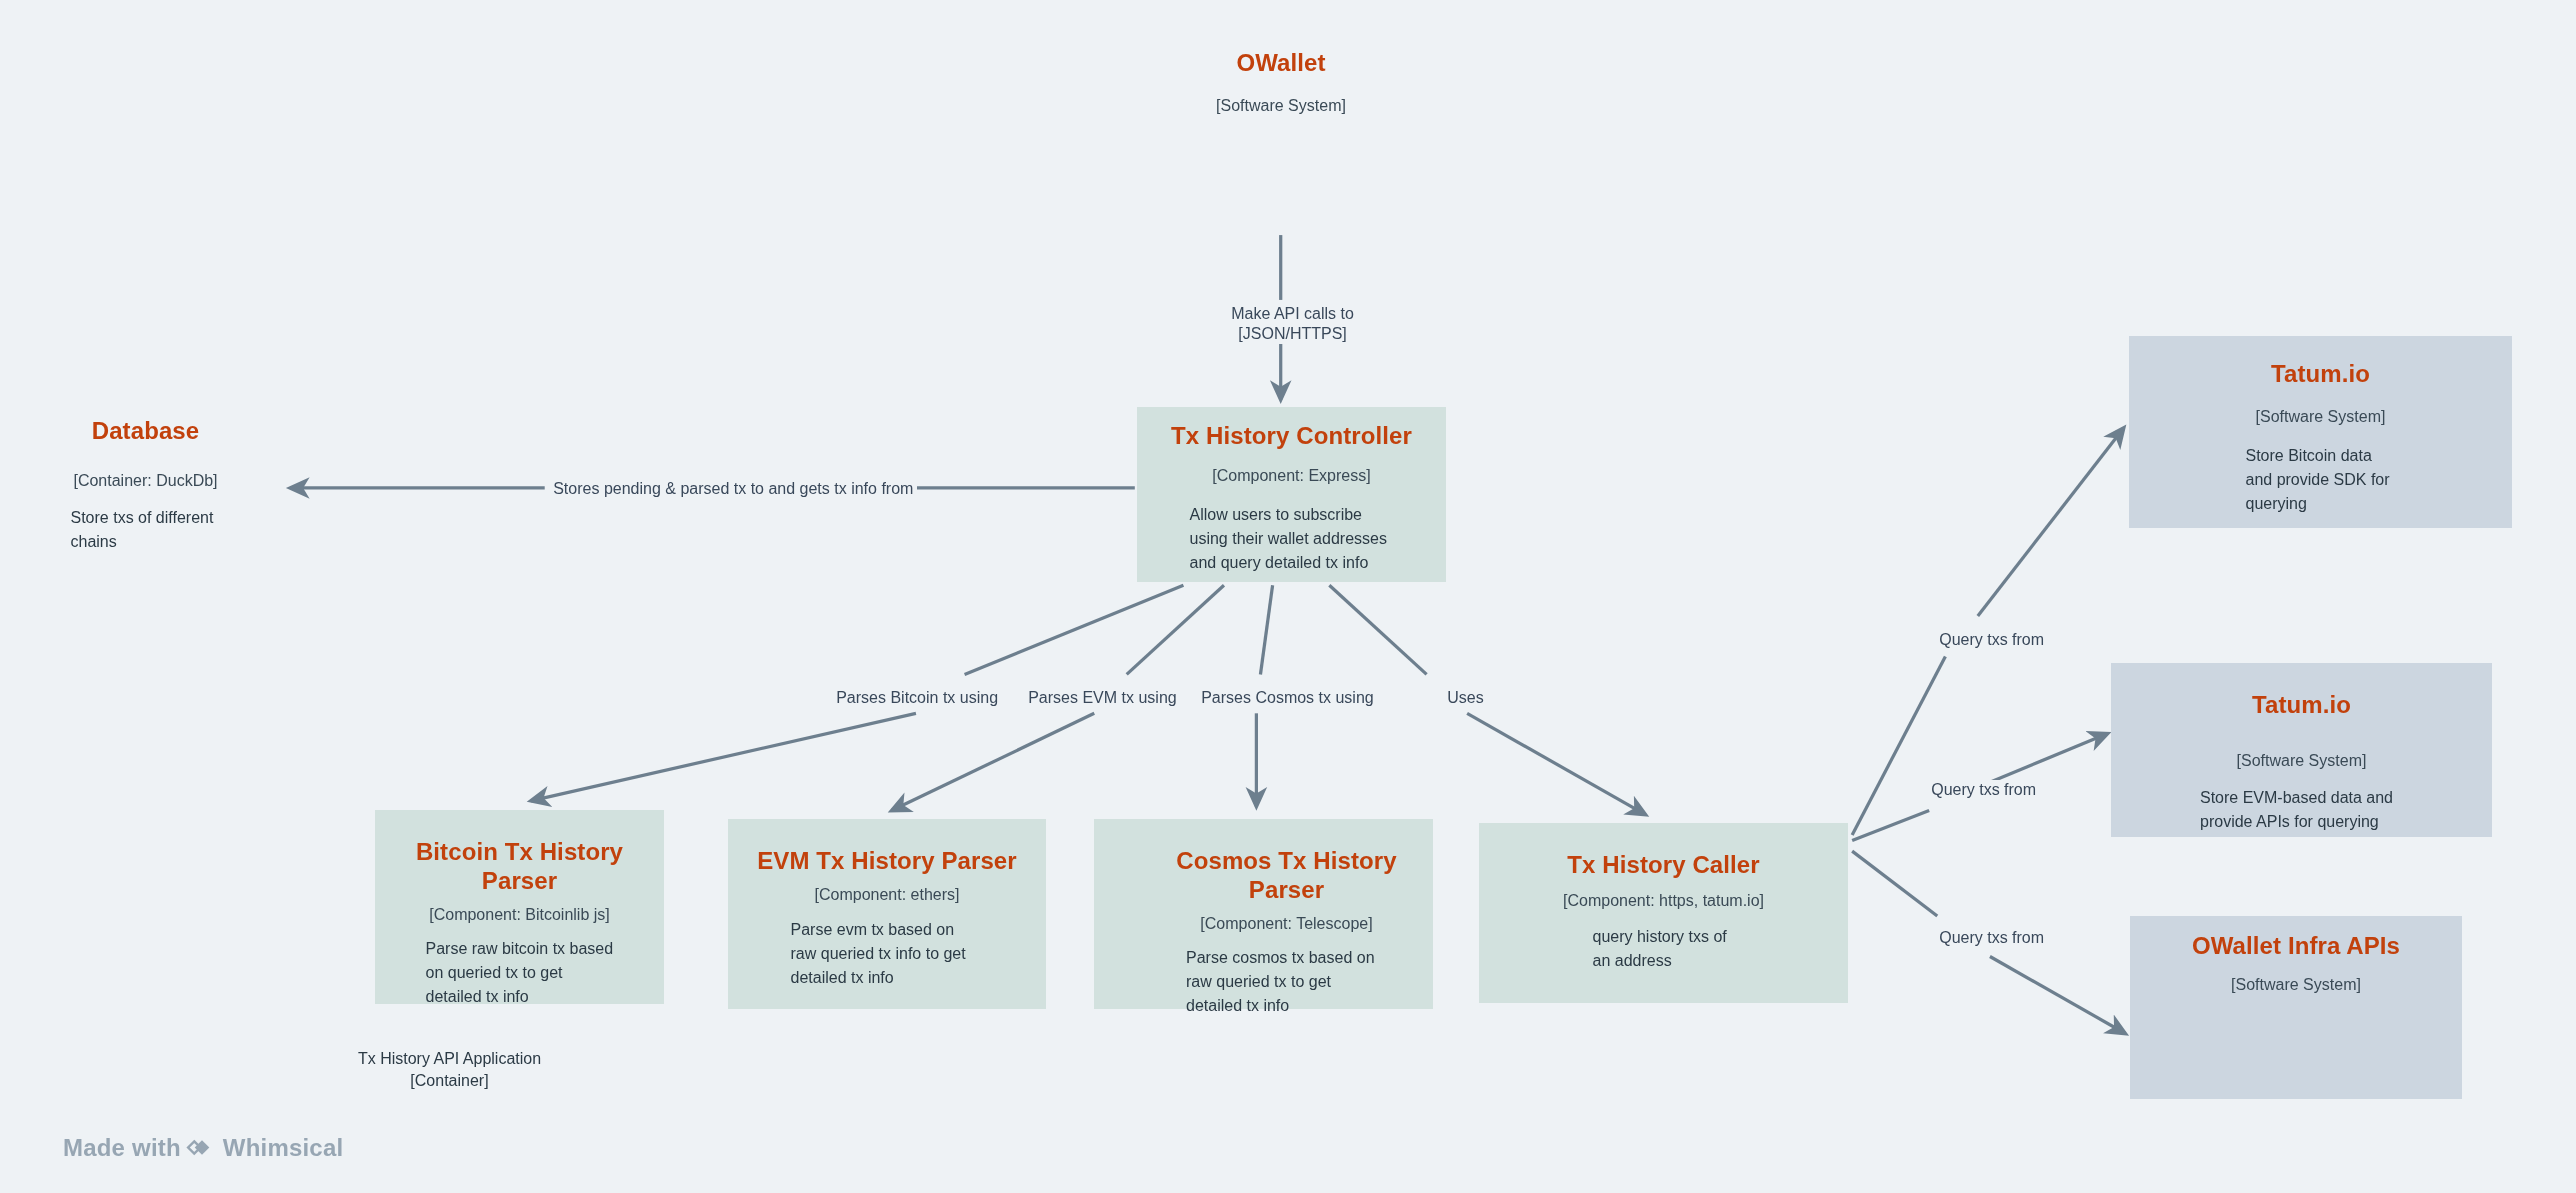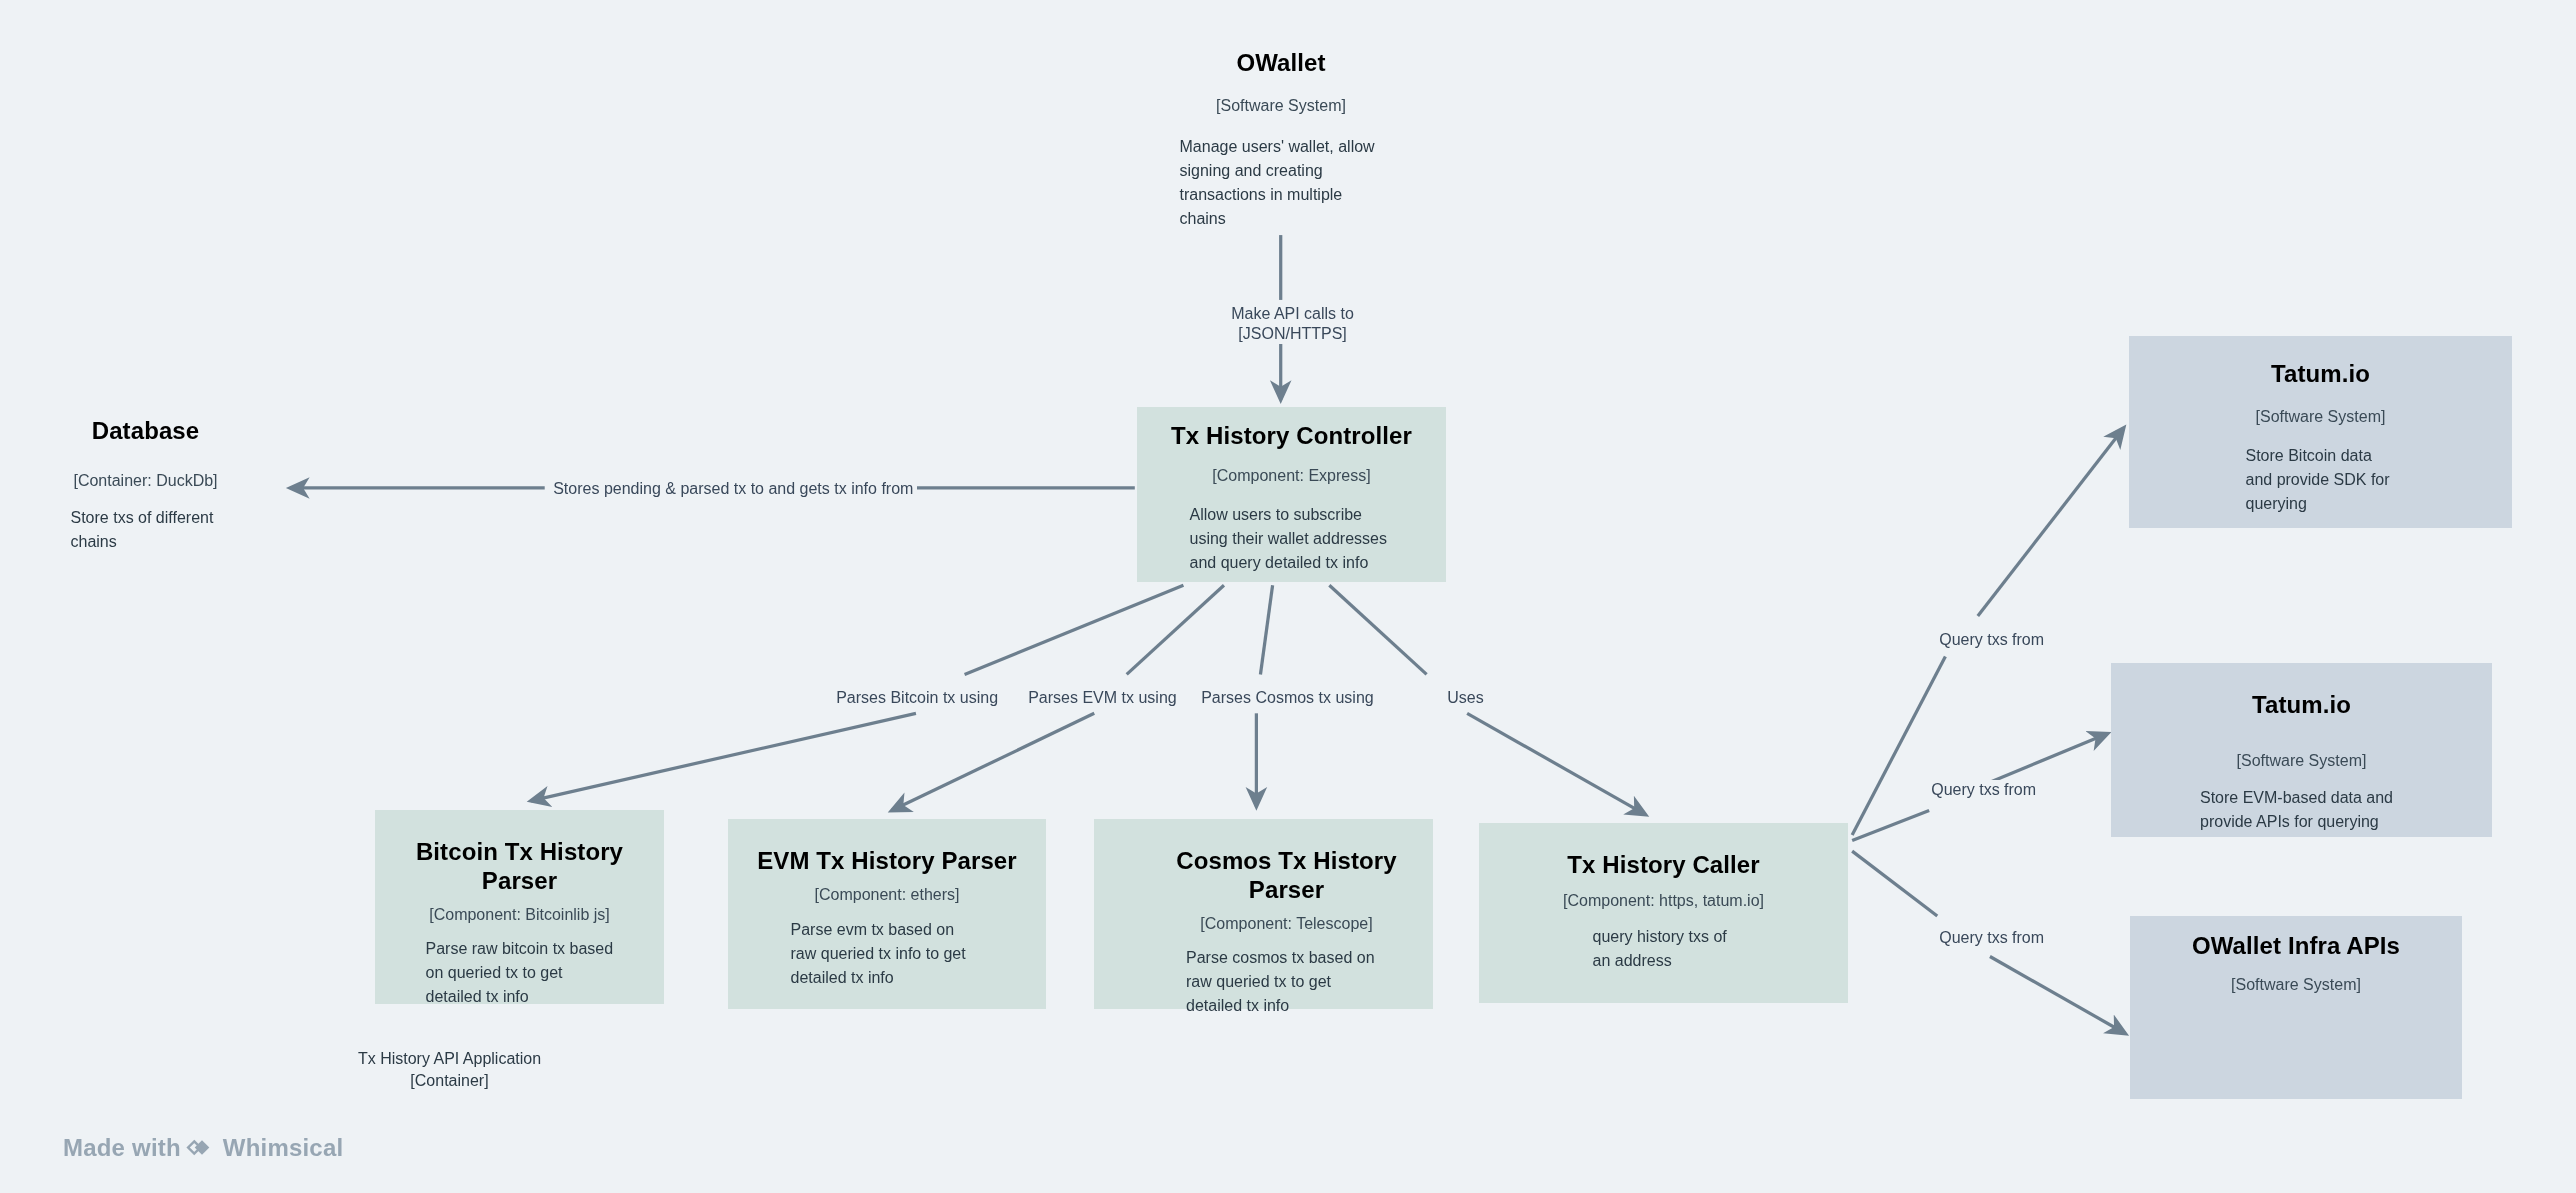--- a/index.html
+++ b/index.html
@@ -31,21 +31,21 @@
     box-sizing: border-box;
     text-align: center;
   }
   .node.box-teal { background: #d2e1de; }
   .node.box-grey { background: #ccd6e0; }
   .node.box-plain { background: transparent; }
 
   .node .n-title {
     font-size: 24px;
     font-weight: bold;
-    color: #000000;
+    color: #c2410c;
     letter-spacing: 0.1px;
     line-height: 1.2;
   }
   .node .n-tech {
     font-size: 16px;
     color: #3a4a56;
     line-height: 1.3;
   }
   .node .n-desc {
     font-size: 16px;
@@ -141,23 +141,20 @@
 
     <g>
       <line x1="2285" y1="1050" x2="2390" y2="1130" stroke="#6d7f8e" stroke-width="4"></line>
       <line x1="2455" y1="1180" x2="2622" y2="1275" stroke="#6d7f8e" stroke-width="4" marker-end="url(#arrow)"></line>
     </g>
   </svg>
 
   <div class="node box-plain" style="left:1141px; top:49px; width:280px; height:150px;">
     <div class="n-title">OWallet</div>
     <div class="n-tech" style="margin-top:18px;">[Software System]</div>
-    <div class="desc-wrap" style="margin-top:18px;">
-      <div class="n-desc" style="width:203px;">Manage users' wallet, allow signing and creating transactions in multiple chains</div>
-    </div>
   </div>
 
   <div class="node box-plain" style="left:16px; top:417px; width:259px; height:113px;">
     <div class="n-title">Database</div>
     <div class="n-tech" style="margin-top:25px;">[Container: DuckDb]</div>
     <div class="desc-wrap" style="margin-top:14.6px;">
       <div class="n-desc" style="width:150px;">Store txs of different chains</div>
     </div>
   </div>
 

